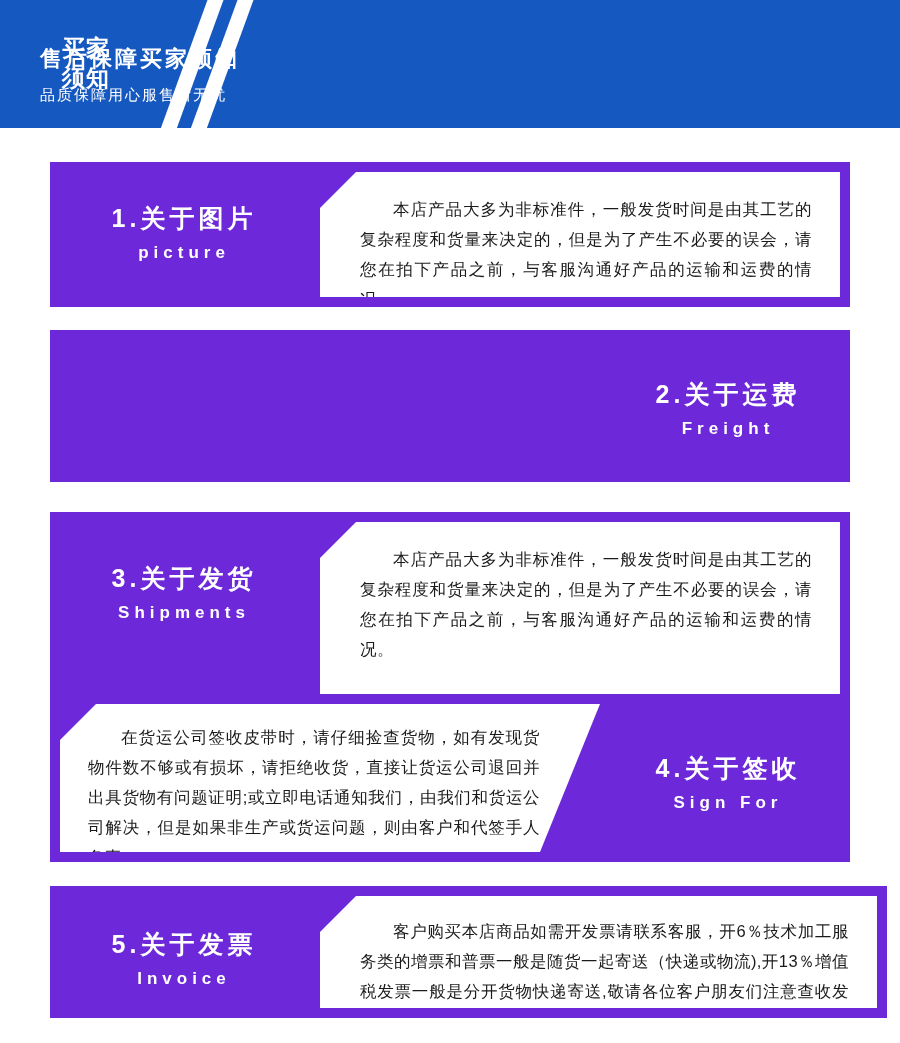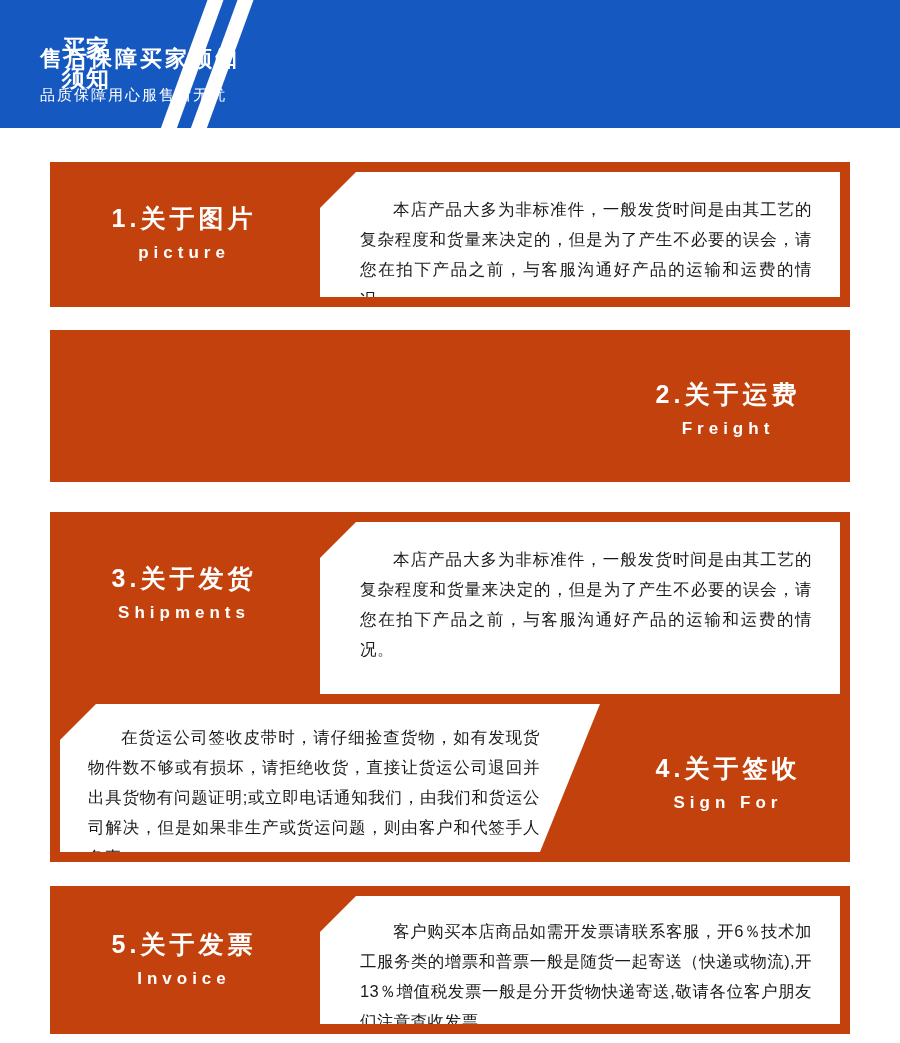--- a/index.html
+++ b/index.html
@@ -71,21 +71,21 @@
     font-size: 15px;
     letter-spacing: 2px;
     padding-left: 40px;
   }
 
   
   .section {
     position: absolute;
     left: 50px;
     width: 800px;
-    background: #c2410c;
+    background: #6d28d9;
   }
   .panel {
     position: absolute;
     top: 0;
     background: #ffffff;
     box-sizing: border-box;
   }
   
   .panel.right-panel {
     right: 10px;
@@ -149,21 +149,21 @@
   #sec3 .label { left: 4px; top: 50px; }
   #sec3 .body-text { padding: 22px 28px 0 40px; }
 
   
   #sec4 { top: 694px; height: 168px; }
   #sec4 .panel.left-panel { right: 250px; }
   #sec4 .label { right: -8px; top: 58px; }
   #sec4 .body-text { padding: 18px 60px 0 28px; }
 
   
-  #sec5 { top: 886px; height: 148px; }
+  #sec5 { top: 886px; height: 132px; padding-left: 37px; }
   #sec5 .label { left: 4px; top: 42px; }
   #sec5 .body-text { padding: 20px 28px 0 40px; }
 
   .indent { text-indent: 2em; }
 </style>
 </head>
 <body>
 
 <div class="page">
 

